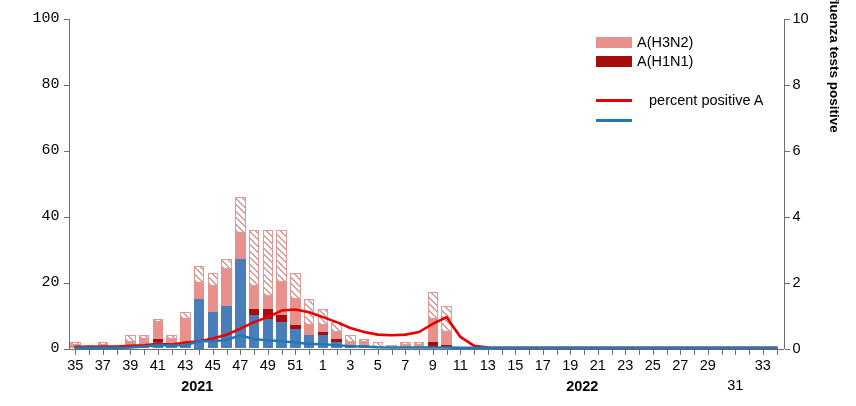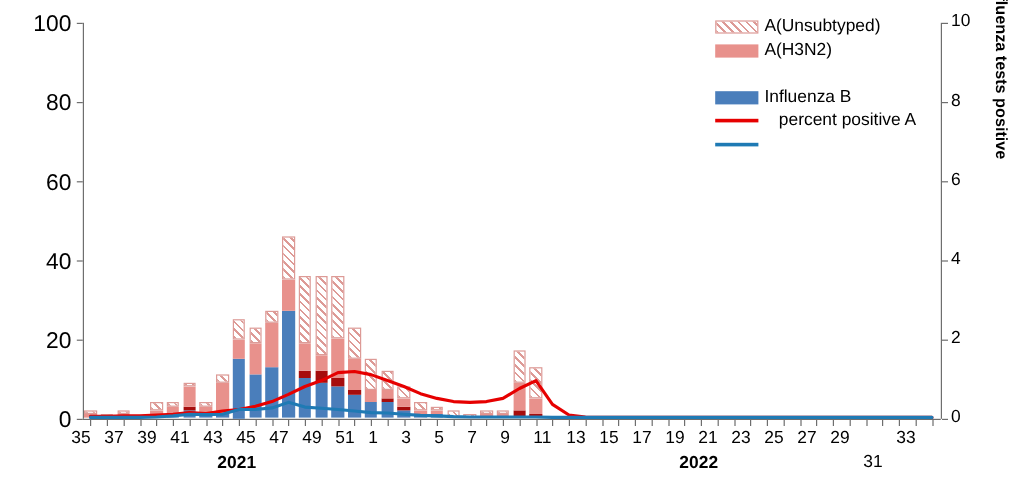--- a/index.html
+++ b/index.html
@@ -24,25 +24,25 @@
   }
 
   
   .axis-line{position:absolute;background:#6e6e6e;}
   .vaxis{width:1px;}
   .haxis{height:1px;}
   .tick{position:absolute;background:#6e6e6e;}
   .tick-v{width:5px;height:1px;}
   .tick-h{width:1px;height:5px;}
 
-  .ylab{position:absolute;font-size:19px;text-align:right;
-        white-space:nowrap;line-height:1;}
+  .ylab{position:absolute;font-size:15px;text-align:right;
+        white-space:nowrap;line-height:1;font-family:Liberation Mono, monospace;}
   .ylab-r{position:absolute;font-size:14.5px;text-align:left;
           white-space:nowrap;line-height:1;}
-  .xlab{position:absolute;font-size:14.5px;
+  .xlab{position:absolute;font-size:14.5px;text-align:center;
         white-space:nowrap;line-height:1;}
 
   
   .bar{position:absolute;box-sizing:border-box;}
   .seg{position:absolute;left:0;width:100%;box-sizing:border-box;}
   .seg-b {background:#4a7ebb;}
   .seg-h1{background:#a60d0d;}
   .seg-h3{background:#e8918c;}
   .seg-un{
     background-color:#ffffff;
@@ -85,31 +85,27 @@
 
 <div id="chart-root">
 
   <div class="ytitle-left">Number of positive influenza tests</div>
 
   <div class="ytitle-right">Percentage of influenza tests positive</div>
 
   <div id="plot"></div>
 
   <div class="legend" id="legend" style="left: 596px; top: 14px; width: 250px; height: 120px;">
-      <div class="lrow" style="top: 0px;">
-        <div class="lkey lkey-un"></div>
-        <div class="ltxt">A(Unsubtyped)</div>
-      </div>
       <div class="lrow" style="top: 19.5px;">
         <div class="lkey lkey-h3"></div>
         <div class="ltxt">A(H3N2)</div>
       </div>
-      <div class="lrow" style="top: 58.5px;">
-        <div class="lkey lkey-b"></div>
-        <div class="ltxt">Influenza B</div>
+      <div class="lrow" style="top: 39px;">
+        <div class="lkey lkey-h1"></div>
+        <div class="ltxt">A(H1N1)</div>
       </div>
       <div class="lrow" style="top: 78px; gap: 12px;">
         <div class="lkey lkey-line lkey-pa"></div>
         <div class="ltxt">percent positive A</div>
       </div>
       <div class="lrow" style="top: 97.5px;">
         <div class="lkey lkey-line lkey-pb"></div>
       </div>
     </div>
 

